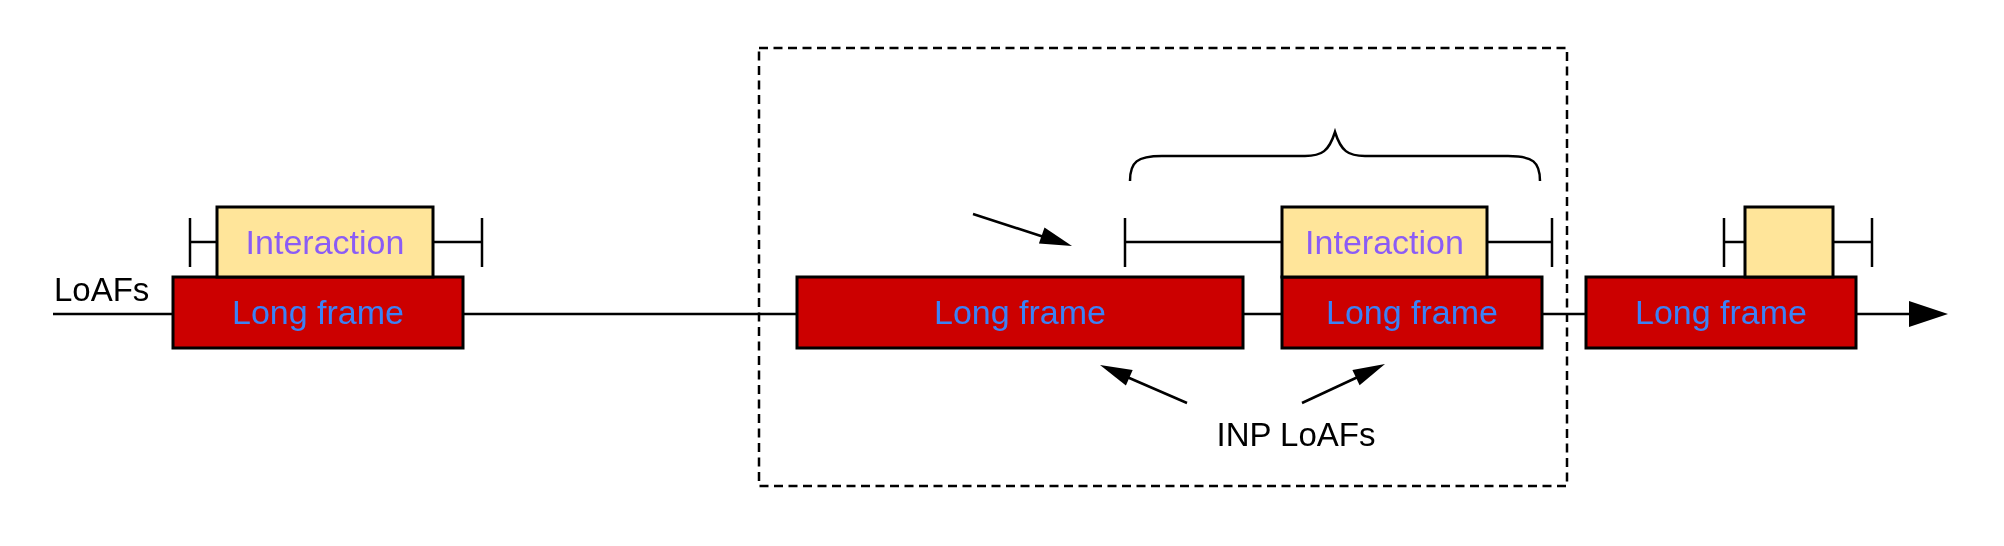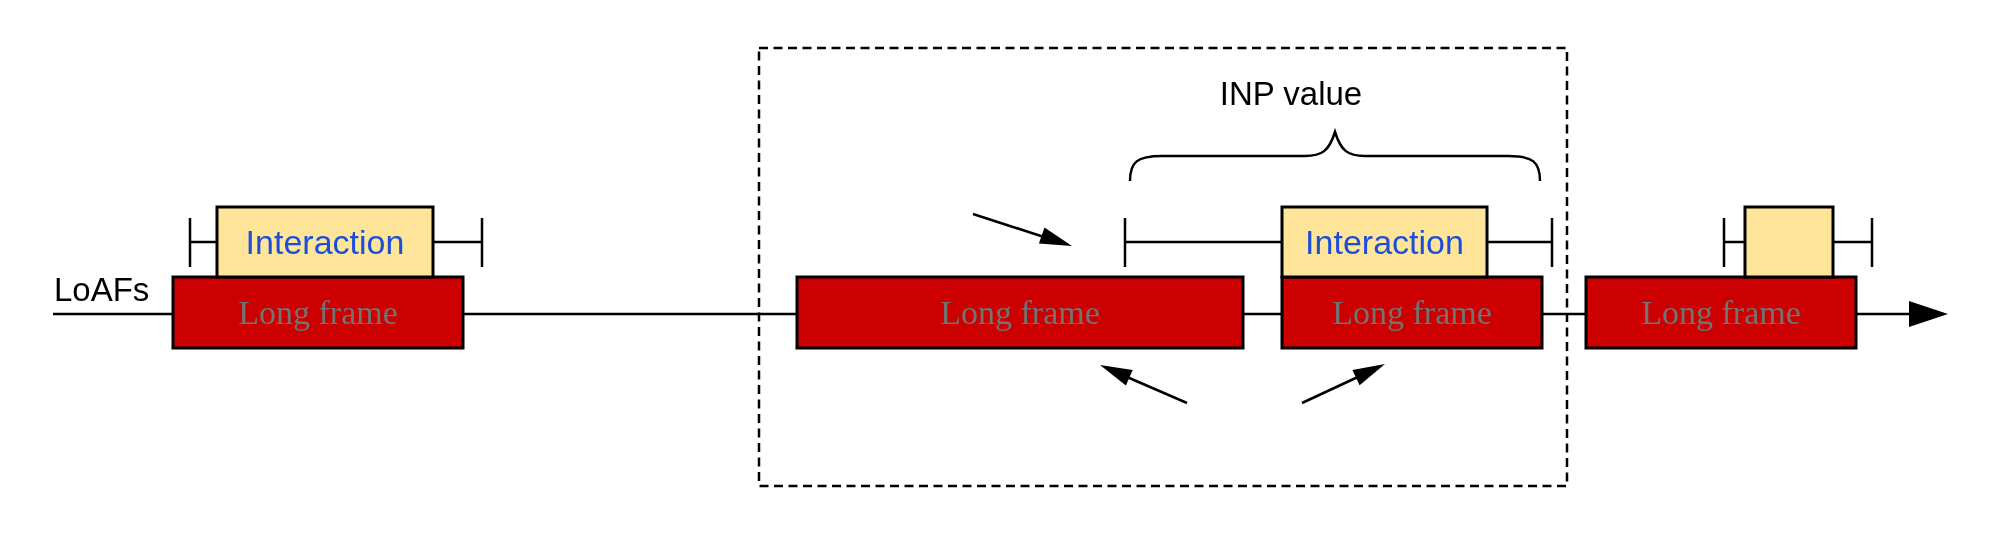--- a/index.html
+++ b/index.html
@@ -33,25 +33,24 @@
   .box-label {
     position: absolute;
     display: flex;
     align-items: center;
     justify-content: center;
     font-size: 34px;
     white-space: nowrap;
     pointer-events: none;
   }
   .box-label.on-red {
-    color: #737373;
-    font-family: Liberation Serif, serif;
+    color: #3b82f6;
   }
   .box-label.on-yellow {
-    color: #1d4ed8;
+    color: #8b5cf6;
   }
   
   .lf1 { left: 173px;  top: 277px; width: 290px; height: 71px; }
   .lf2 { left: 797px;  top: 277px; width: 446px; height: 71px; }
   .lf3 { left: 1282px; top: 277px; width: 260px; height: 71px; }
   .lf4 { left: 1586px; top: 277px; width: 270px; height: 71px; }
   .in1 { left: 217px;  top: 207px; width: 216px; height: 70px; }
   .in2 { left: 1282px; top: 207px; width: 205px; height: 70px; }
   .time-label      { left: 54px;   top: 272px; }
   .inp-value-label { left: 1161px; top: 76px;  width: 260px; }
@@ -116,23 +115,23 @@
       <line x1="1187" y1="403" x2="1127" y2="377"></line>
       <polygon points="1100,365 1132.7,370 1125.9,385.6" stroke="none"></polygon>
 
       <line x1="1302" y1="403" x2="1360" y2="376"></line>
       <polygon points="1385,364 1359.6,385.3 1352.4,369.9" stroke="none"></polygon>
     </g>
   </svg>
 
   <div class="txt time-label">LoAFs</div>
 
-  <div class="txt center inp-value-label">INP value</div>
 
 
+  <div class="txt center inp-loafs-label">INP LoAFs</div>
 
   <div class="box-label on-red lf1">Long frame</div>
   <div class="box-label on-red lf2">Long frame</div>
   <div class="box-label on-red lf3">Long frame</div>
   <div class="box-label on-red lf4">Long frame</div>
 
   <div class="box-label on-yellow in1">Interaction</div>
   <div class="box-label on-yellow in2">Interaction</div>
 
 </div>

